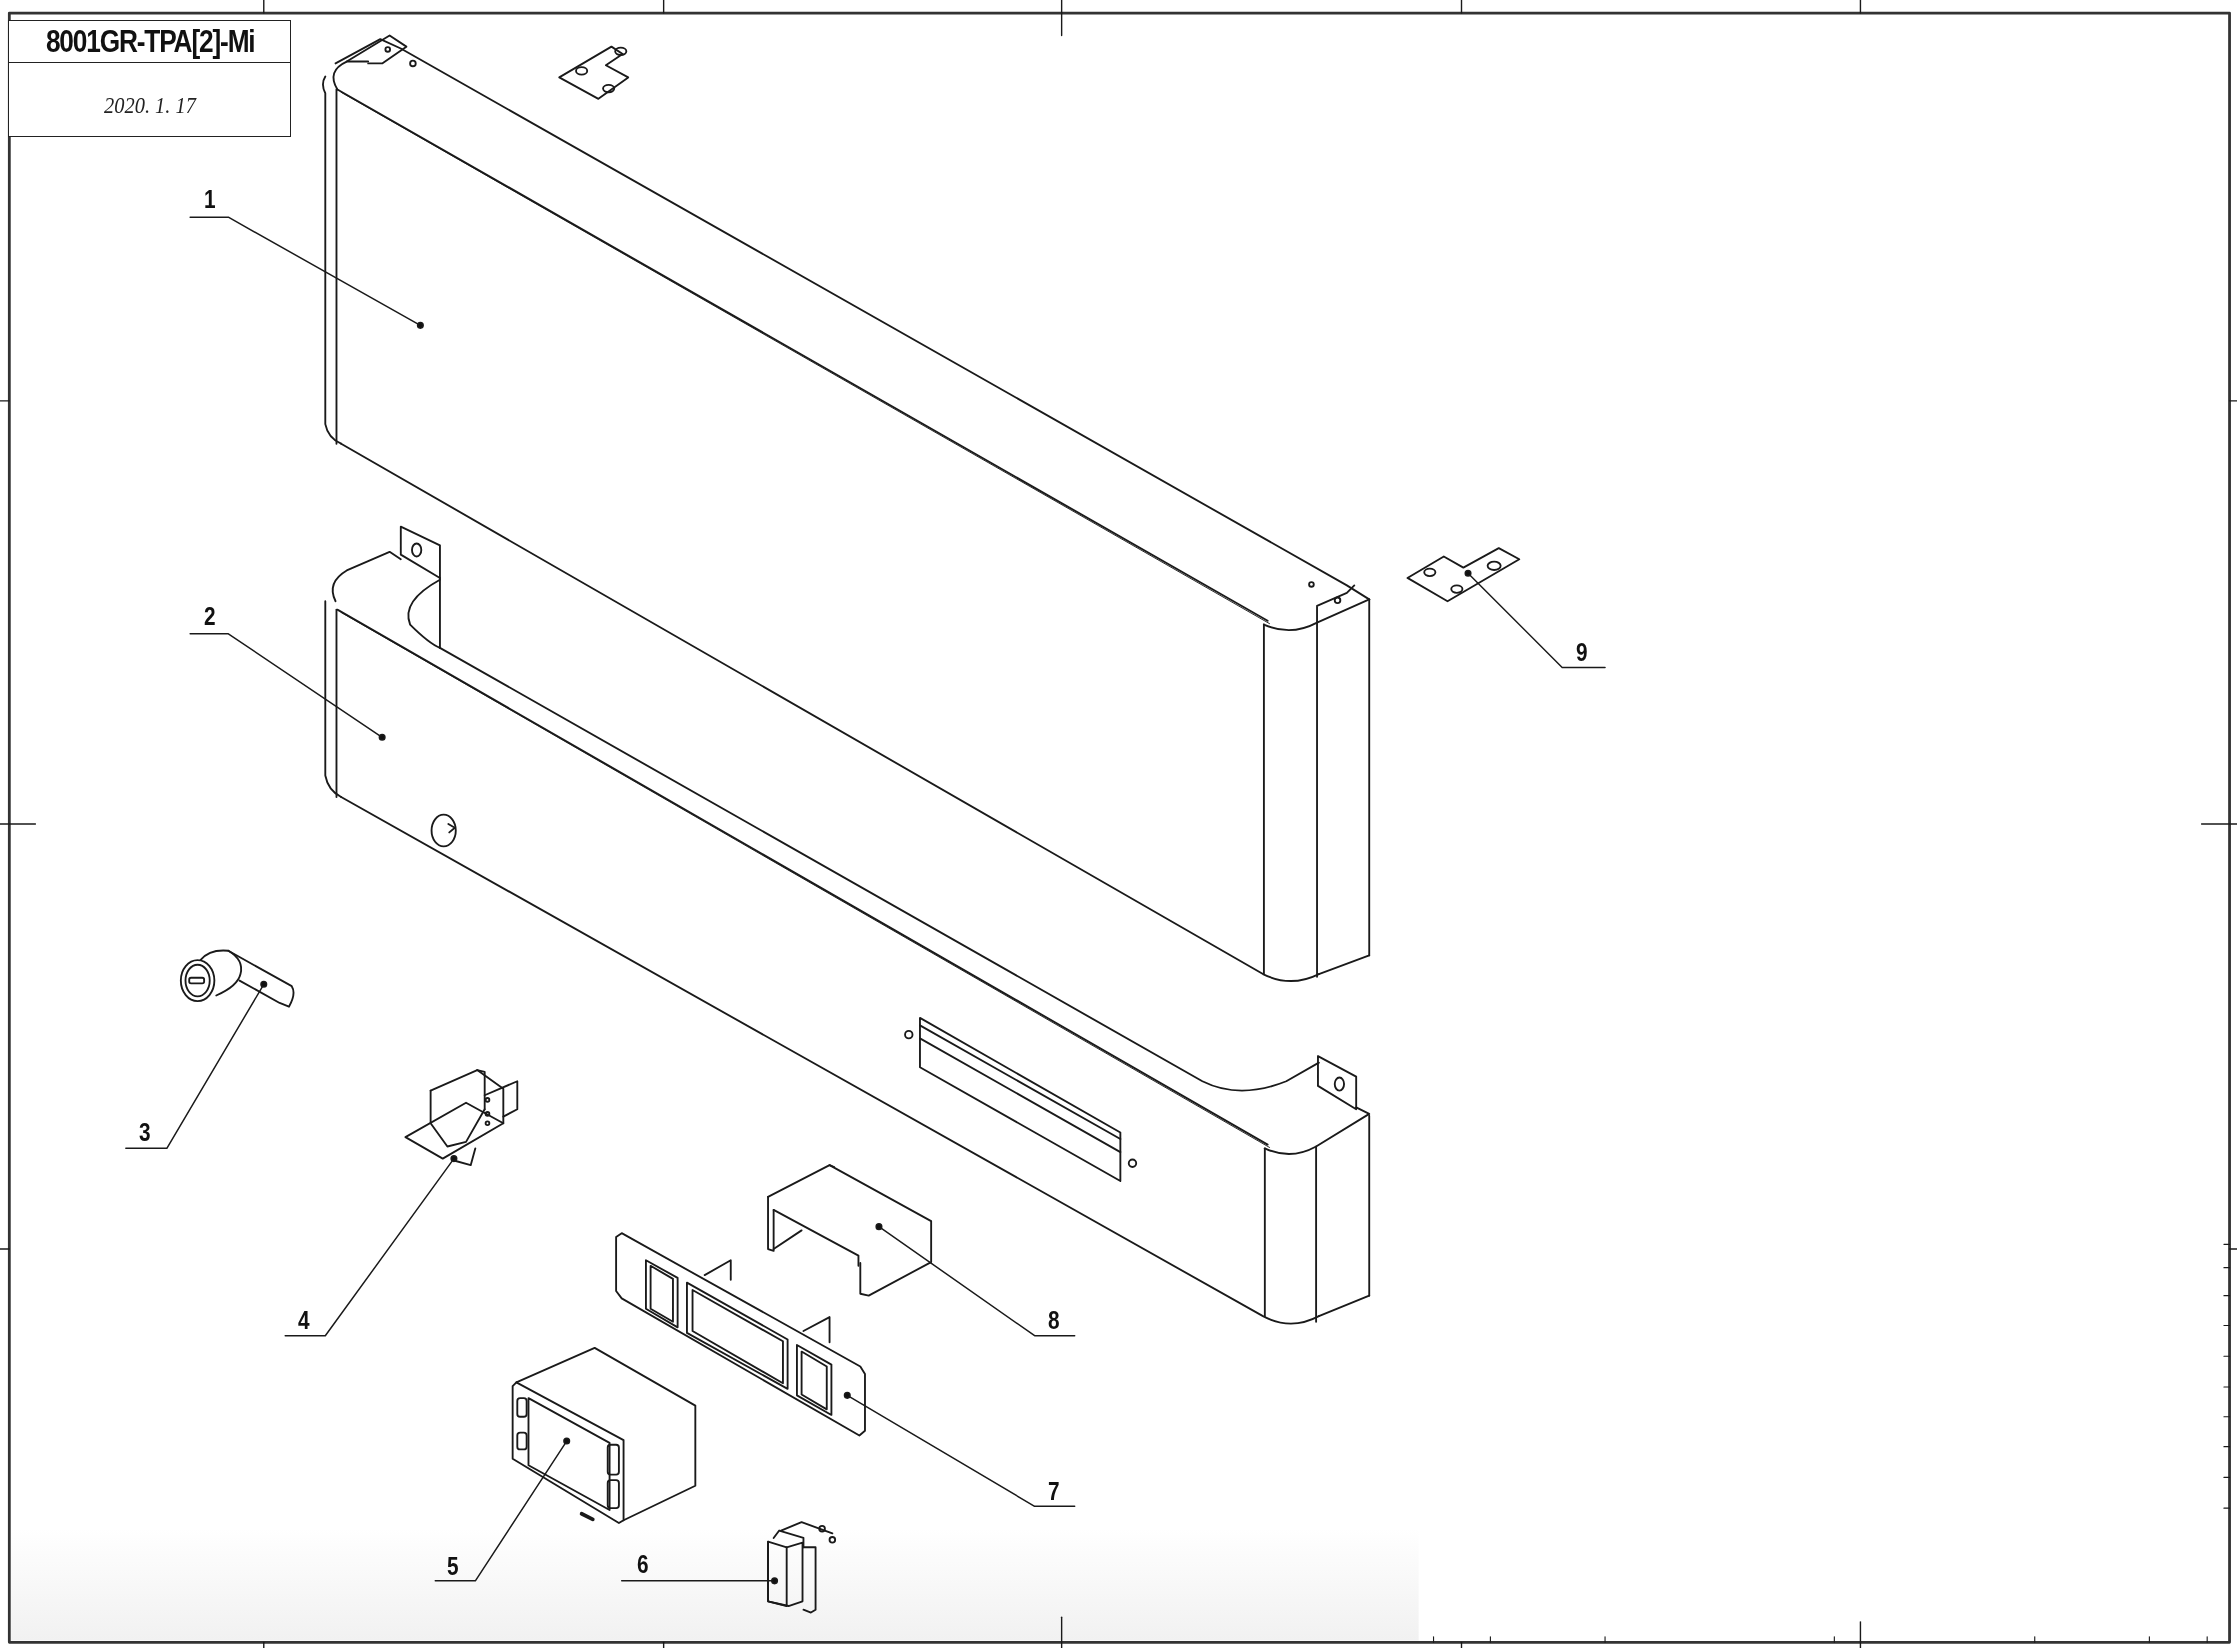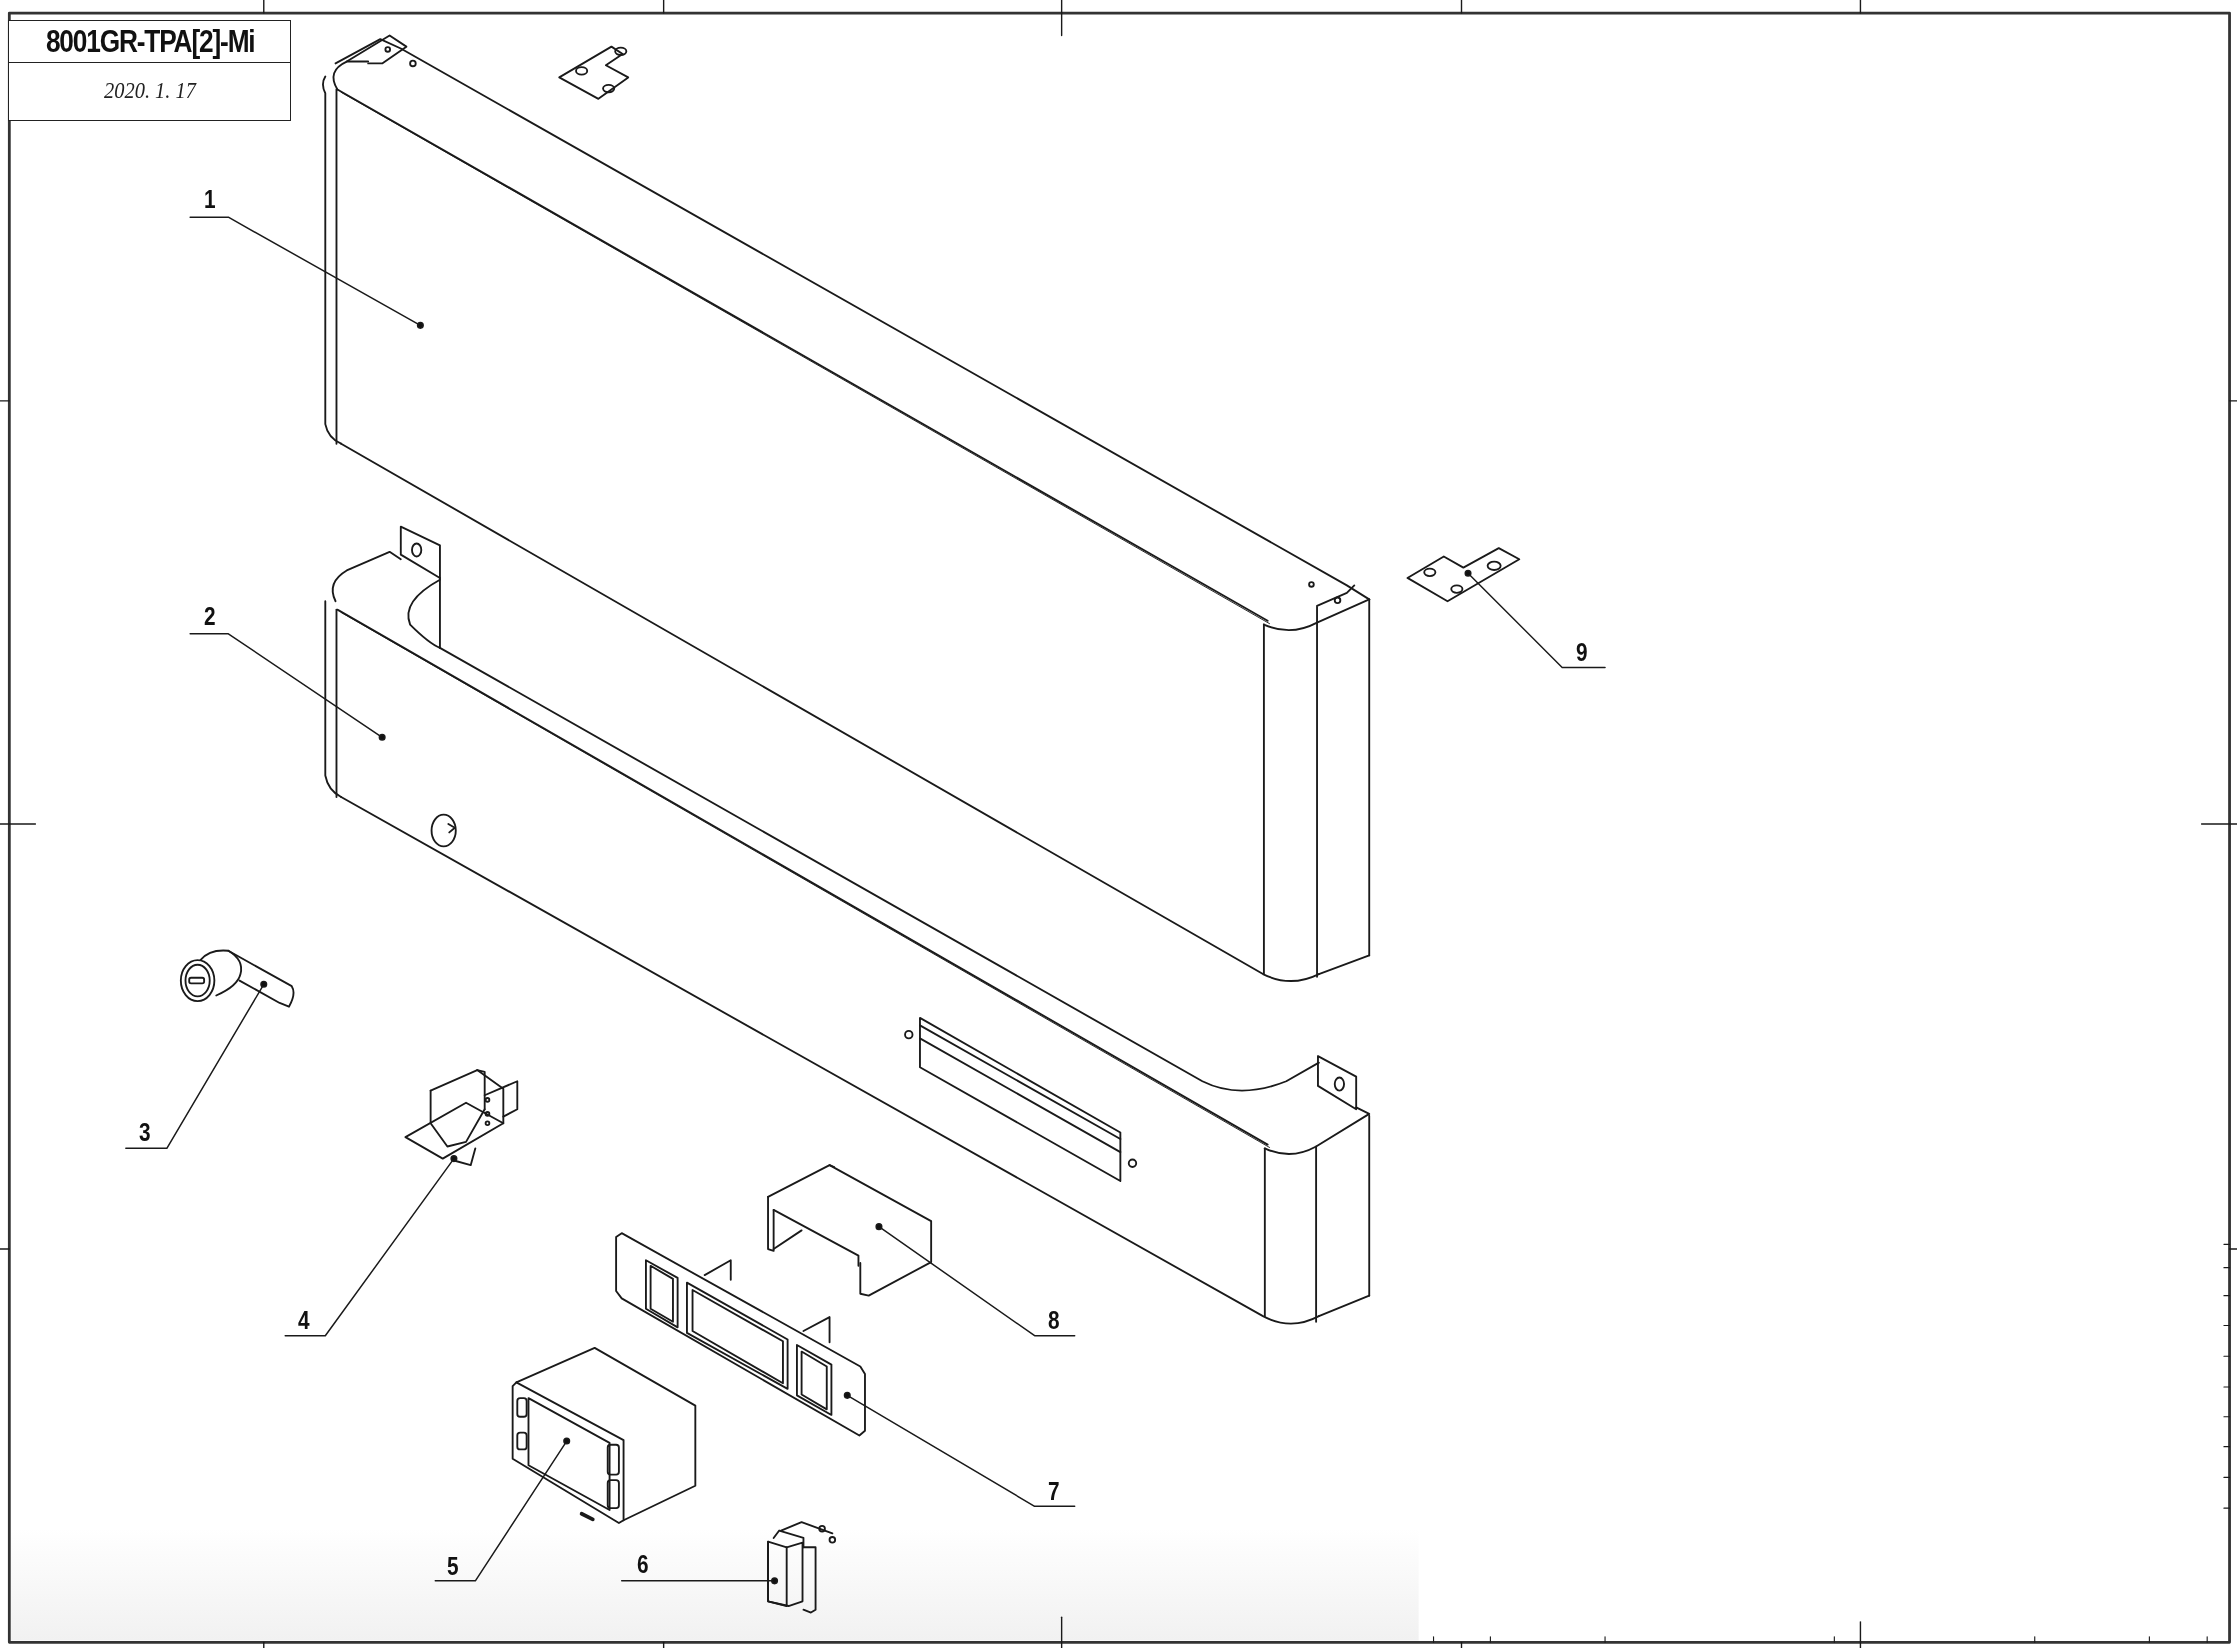--- a/index.html
+++ b/index.html
@@ -1,21 +1,21 @@
 <!DOCTYPE html>
 <html style="font-size:15px"><head>
 <meta charset="utf-8">
 <style>
   html, body { margin: 0; padding: 0; background: #ffffff; }
   body { width: 2237px; height: 1648px; position: relative; overflow: hidden; font-family: "Liberation Sans", sans-serif; }
   #sheet { position: absolute; left: 0; top: 0; width: 2237px; height: 1648px; }
-  .title-box { position: absolute; left: 8.4px; top: 19.6px; width: 283px; height: 101px; border: 1.9px solid #222; box-sizing: border-box; background: #fff; }
+  .title-box { position: absolute; left: 8.4px; top: 19.6px; width: 283px; height: 117px; border: 1.9px solid #222; box-sizing: border-box; background: #fff; }
   .title-row { position: absolute; left: 0; top: 0; width: 100%; height: 42px; border-bottom: 1.9px solid #222; box-sizing: border-box; display: flex; align-items: center; justify-content: center; }
   .title-text { font-family: "Liberation Sans", sans-serif; font-weight: bold; font-size: 32px; letter-spacing: -1.4px; color: #111; transform: scaleX(0.82); white-space: nowrap; }
-  .date-row { position: absolute; left: 0; top: 42px; width: 100%; height: 56px; display: flex; align-items: center; justify-content: center; }
+  .date-row { position: absolute; left: 0; top: 42px; width: 100%; height: 56px; display: flex; align-items: flex-end; justify-content: center; }
   .date-text { font-family: "Liberation Serif", serif; font-style: italic; font-size: 24px; color: #222; transform: scaleX(0.85); white-space: nowrap; }
   .callout { position: absolute; font-family: "Liberation Sans", sans-serif; font-weight: bold; font-size: 26px; color: #111; transform: scaleX(0.8); transform-origin: left top; line-height: 1; }
   svg { position: absolute; left: 0; top: 0; }
 </style>
 </head>
 <body>
 
 <div id="sheet">
 
   <svg width="2237" height="1648" viewBox="0 0 2400 1768" fill="none" stroke="#1a1a1a" stroke-width="2" stroke-linejoin="round" stroke-linecap="round">

